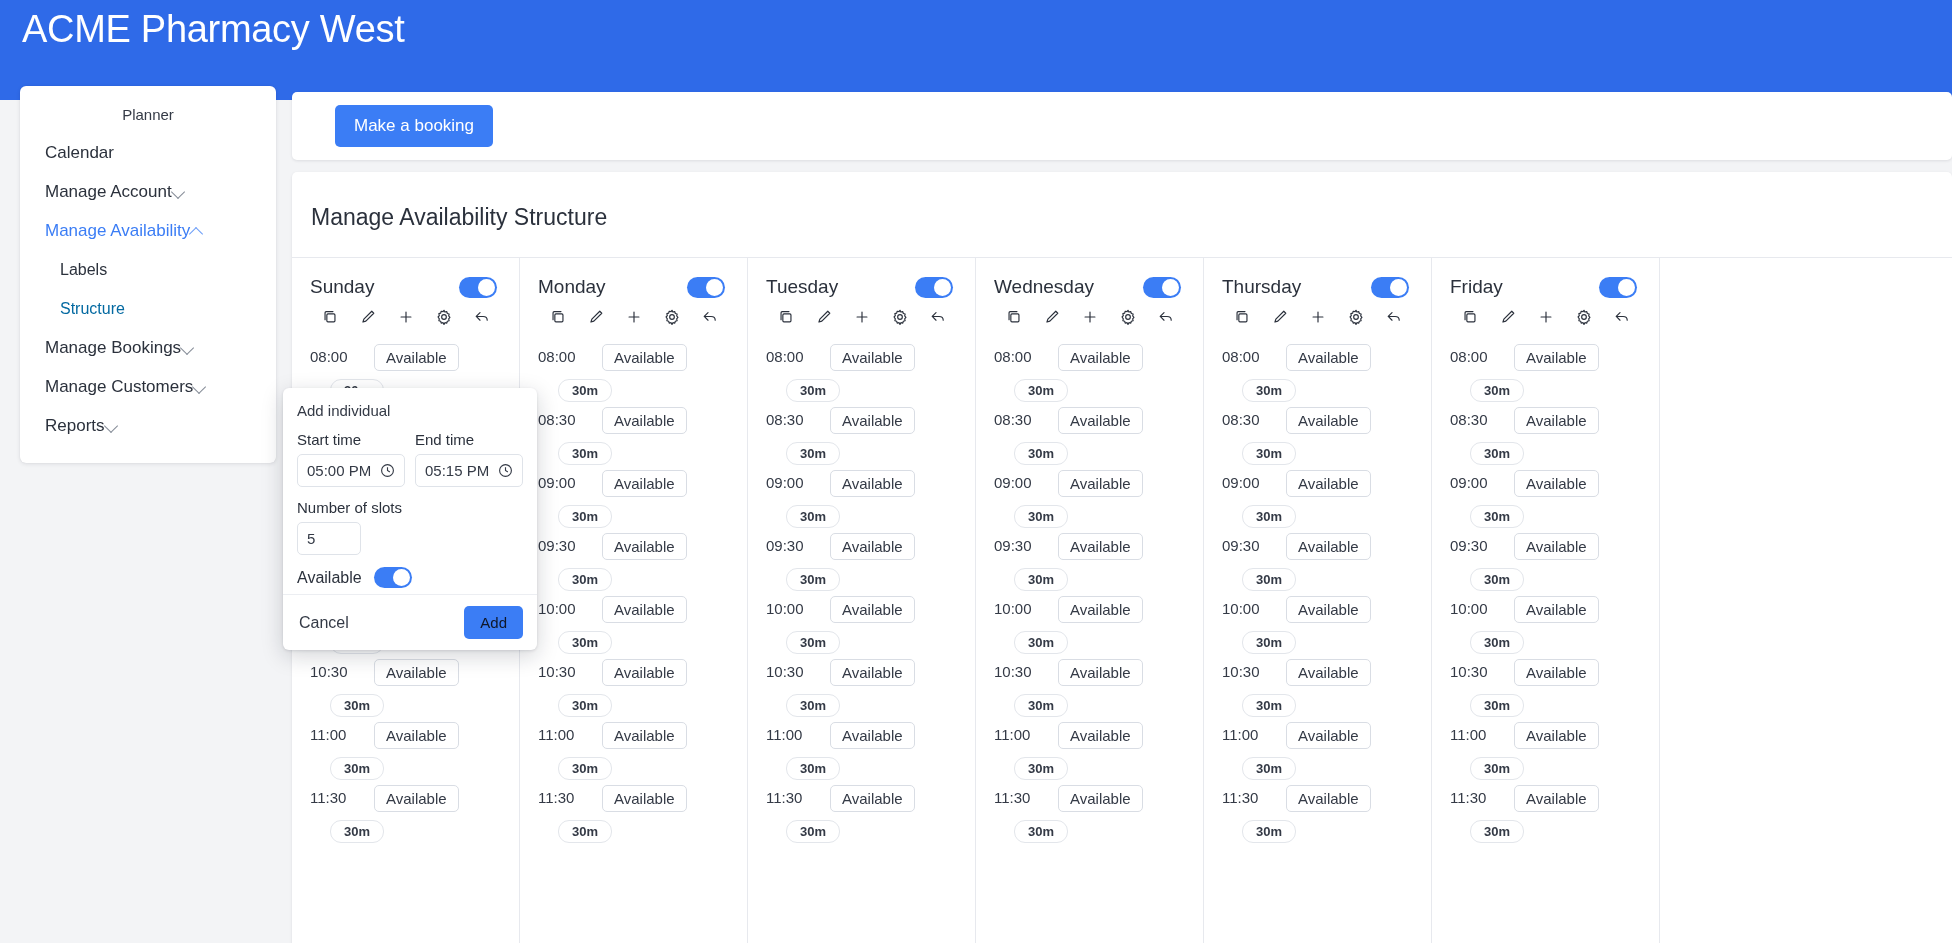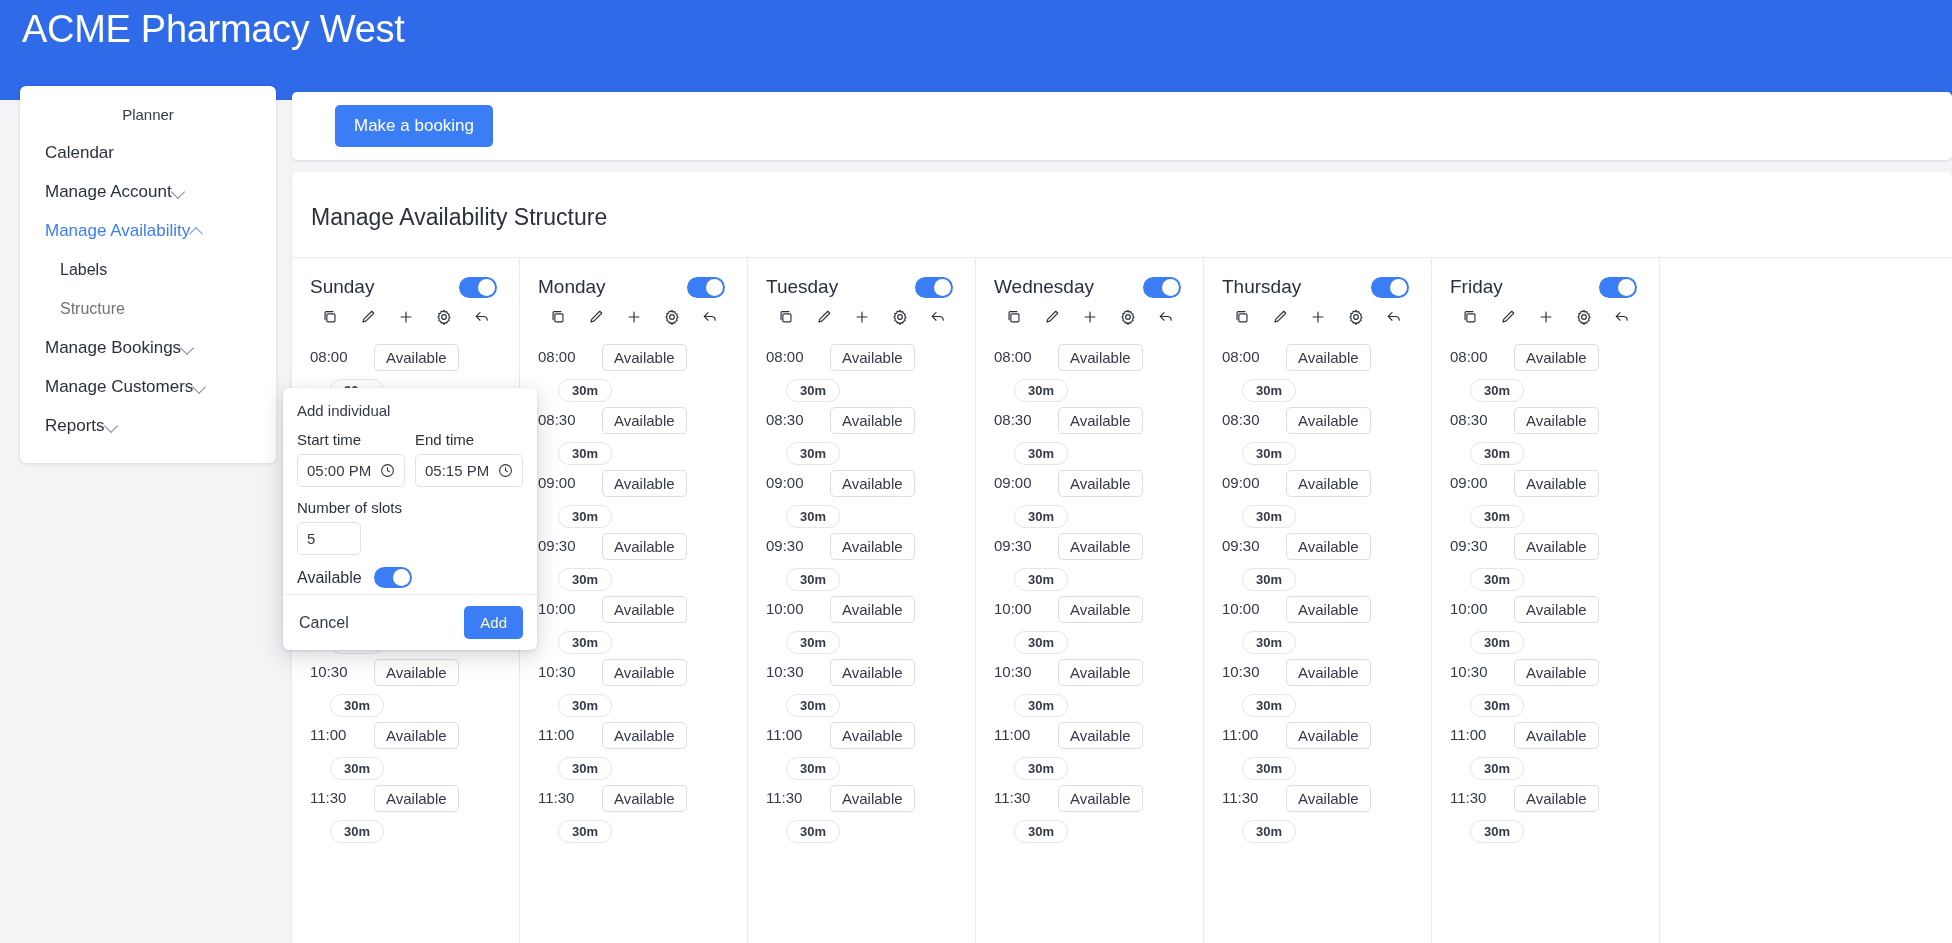--- a/index.html
+++ b/index.html
@@ -47,21 +47,21 @@
   }
   .nav-item {
     display: flex; align-items: center; justify-content: flex-start;
     padding: 7px 20px 7px 25px;
     font-size: 17px; color: #2b313c;
     cursor: pointer;
     line-height: 25px;
   }
   .nav-item.active { color: #3b7df5; }
   .nav-item.sub { padding-left: 40px; font-size: 16px; }
-  .nav-item.sub.active { color: #737373; }
+  .nav-item.sub.active { color: #0369a1; }
   .chev {
     width: 14px; height: 14px; flex: 0 0 14px;
     position: relative; opacity: .75;
   }
   .chev::before {
     content: ""; position: absolute; left: 1px; top: 2px;
     width: 9px; height: 9px;
     border-right: 1.7px solid #5d6675;
     border-bottom: 1.7px solid #5d6675;
     transform: rotate(45deg);
@@ -203,21 +203,21 @@
   .pop-foot {
     border-top: 1px solid #eceef2;
     display: flex; align-items: center; justify-content: space-between;
     padding: 11px 14px;
   }
   .link-btn {
     background: none; border: none; font-family: inherit;
     font-size: 16px; color: #343a46; cursor: pointer; padding: 4px 2px;
   }
   .add-btn {
-    background: #3b7df5; color: #fef9c3; border: none;
+    background: #3b7df5; color: #0f172a; border: none;
     font-family: inherit; font-size: 15px;
     padding: 8px 16px; border-radius: 5px; cursor: pointer;
   }
 </style>
 </head>
 <body>
 
 <div class="topbar">
   <div class="topbar-title">ACME Pharmacy West</div>
 </div>

